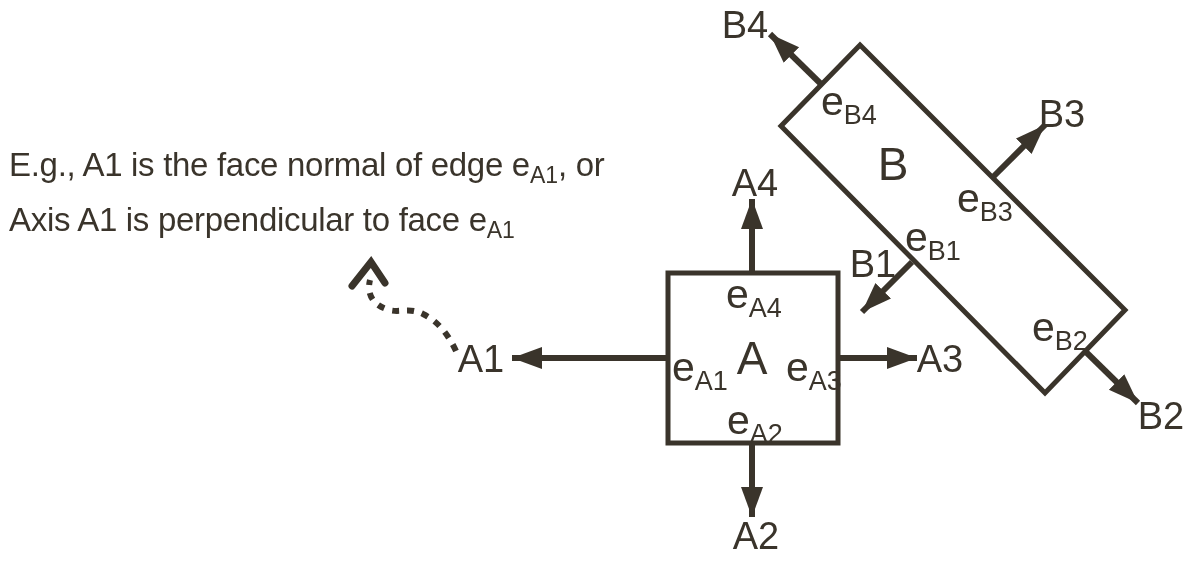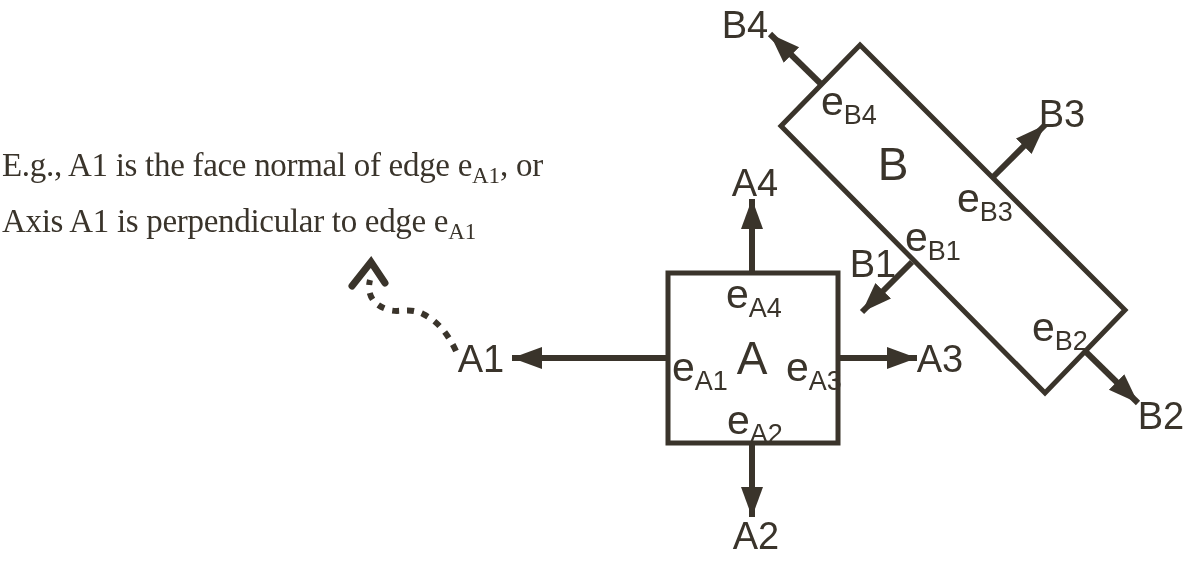--- a/index.html
+++ b/index.html
@@ -11,27 +11,26 @@
     position: relative;
     width: 1184px;
     height: 563px;
     background: #ffffff;
     overflow: hidden;
     font-family: "Liberation Sans", sans-serif;
     color: #3a342b;
   }
   .caption {
     position: absolute;
-    left: 2px;
+    left: 9px;
     top: 139px;
     font-size: 33px;
     line-height: 52px;
     letter-spacing: -0.3px;
     white-space: nowrap;
-    font-family: Liberation Serif, serif;
   }
   .caption .subscript {
     font-size: 23px;
     position: relative;
     top: 7px;
     letter-spacing: 0;
   }
   .diagram-svg {
     position: absolute;
     left: 0;
@@ -71,21 +70,21 @@
     stroke-linejoin: miter;
   }
 </style>
 </head>
 <body>
 
 <div class="canvas">
 
   <div class="caption">
     <div><span>E.g., A1 is the face normal of edge e</span><span class="subscript">A1</span><span>, or</span></div>
-    <div><span>Axis A1 is perpendicular to edge e</span><span class="subscript">A1</span></div>
+    <div><span>Axis A1 is perpendicular to face e</span><span class="subscript">A1</span></div>
   </div>
 
   <svg class="diagram-svg" viewBox="0 0 1184 563">
     <defs>
       <marker id="arrowhead" markerUnits="userSpaceOnUse" markerWidth="34" markerHeight="26" refX="30" refY="12" orient="auto">
         <path d="M 0 1 L 30 12 L 0 23 Z" fill="#3a342b"></path>
       </marker>
     </defs>
 
     <rect x="668" y="273" width="170" height="170" class="shape-outline"></rect>

